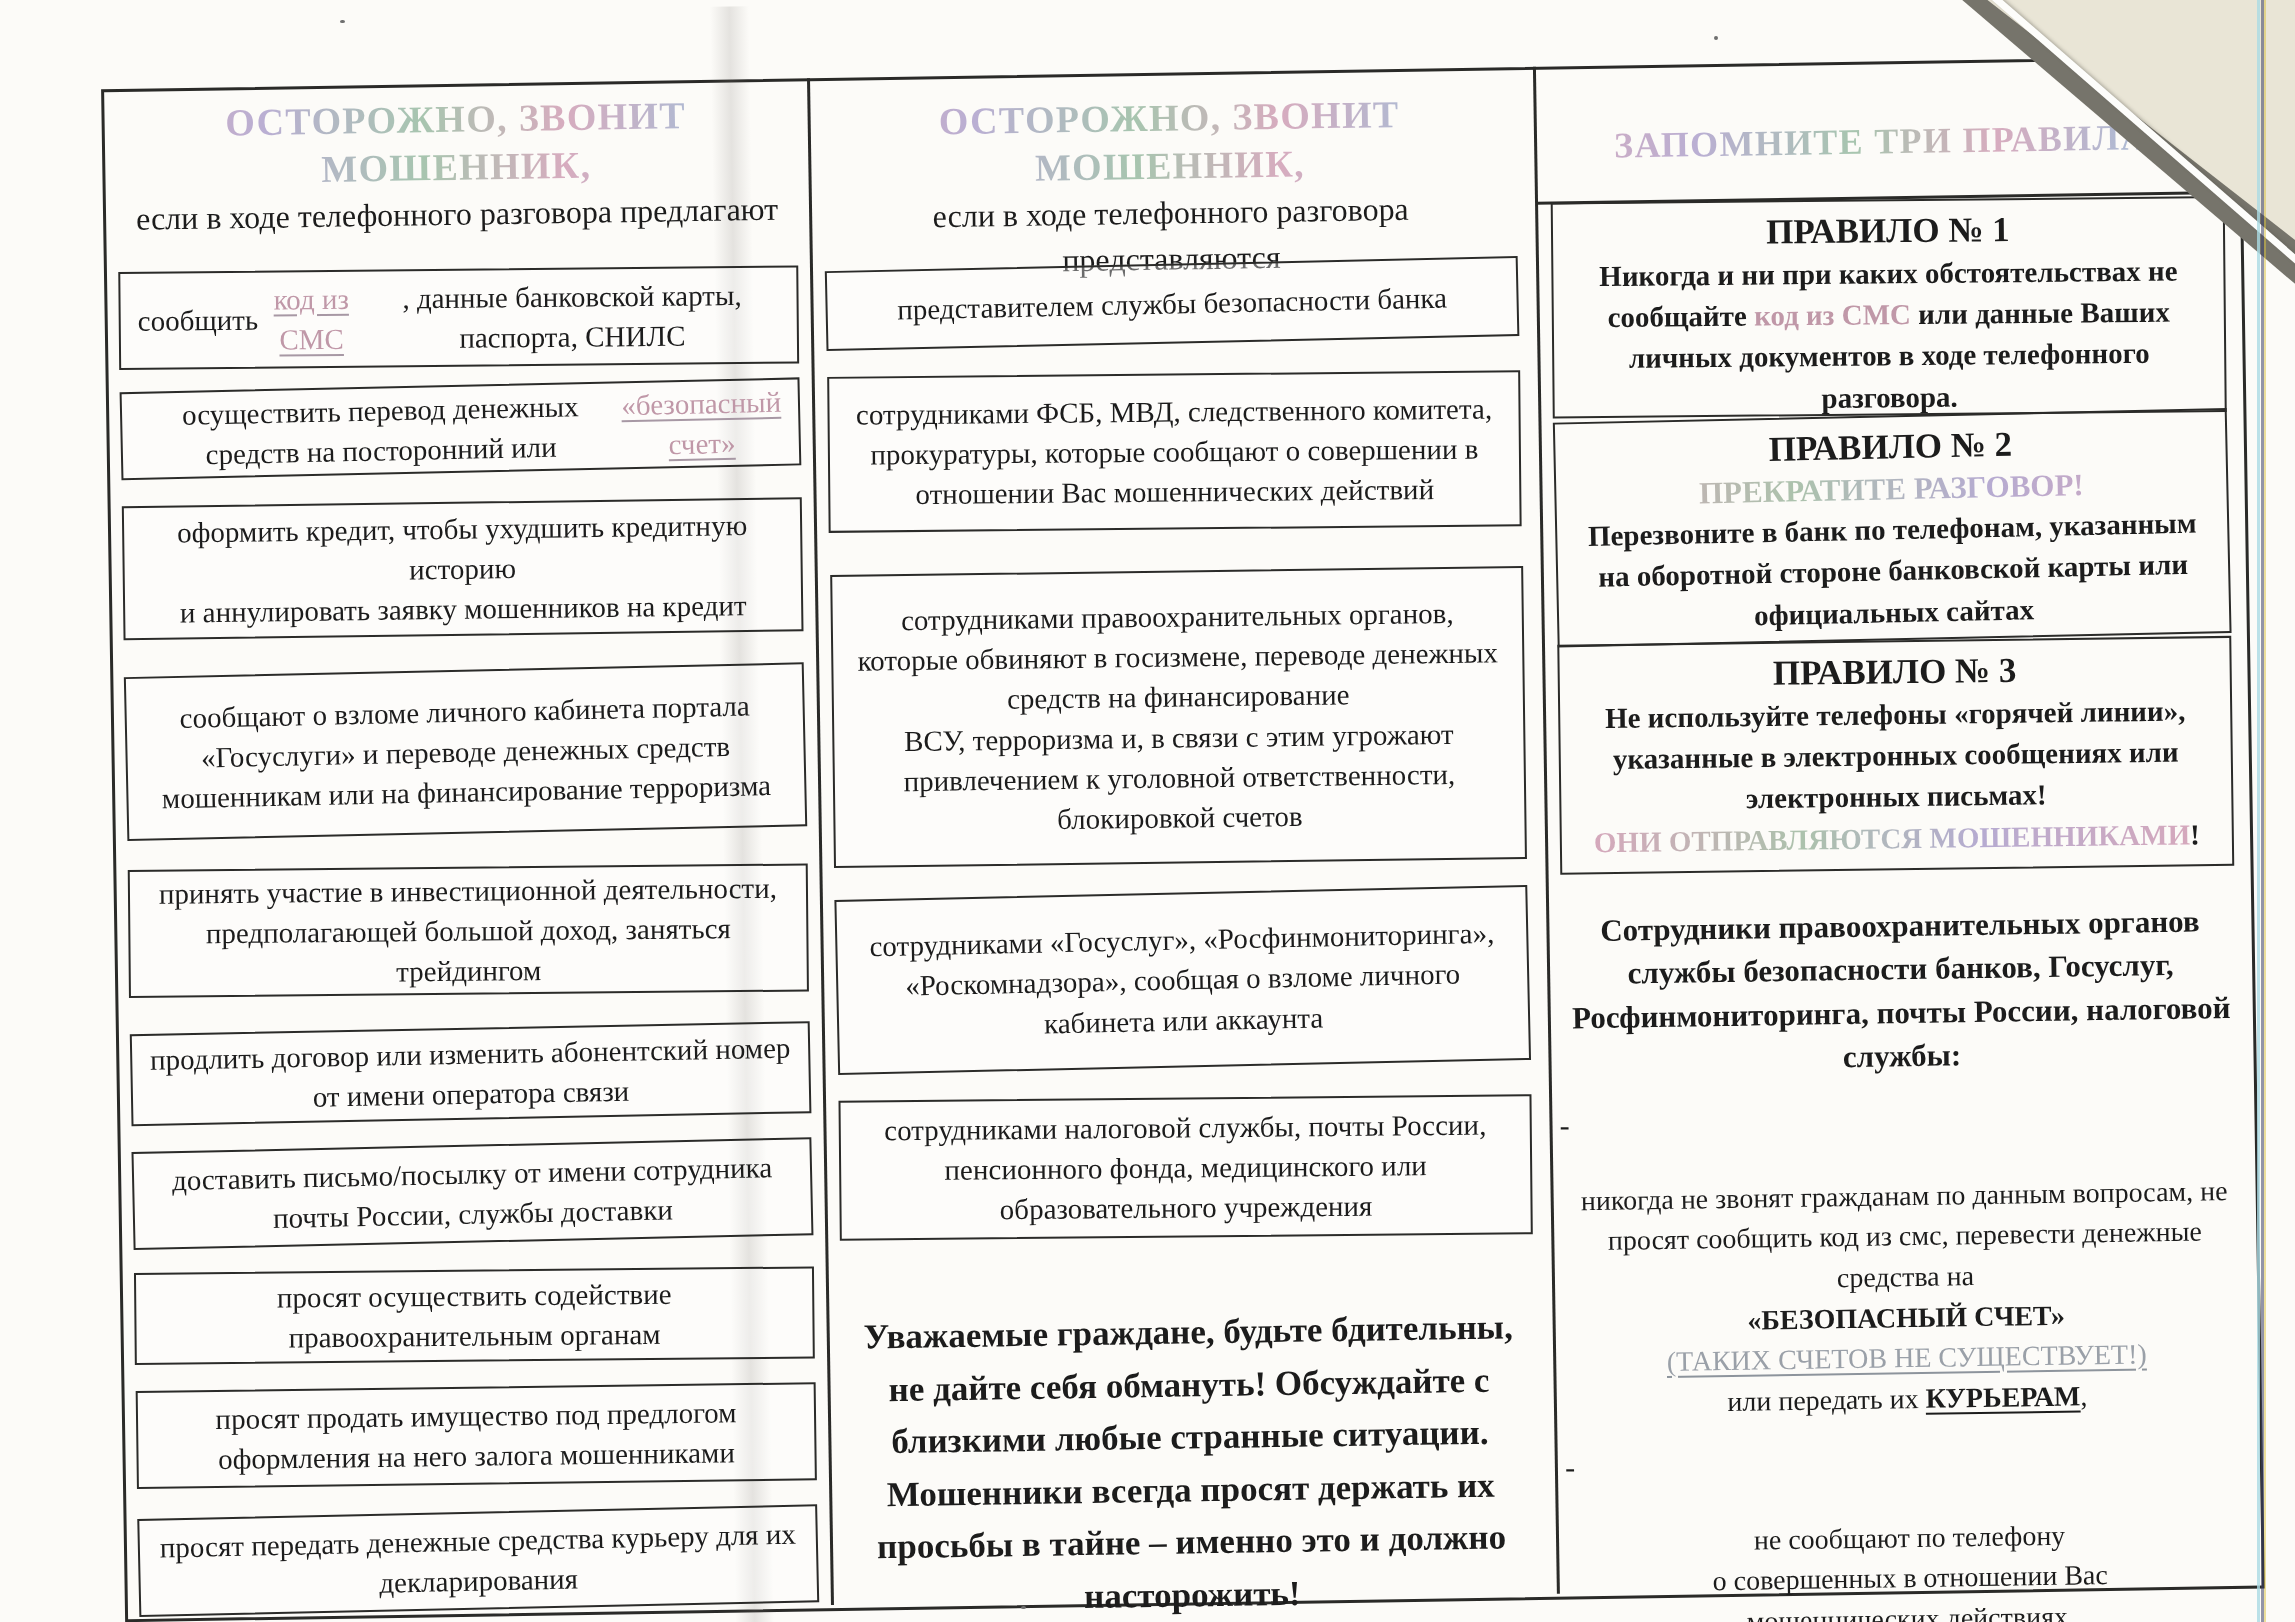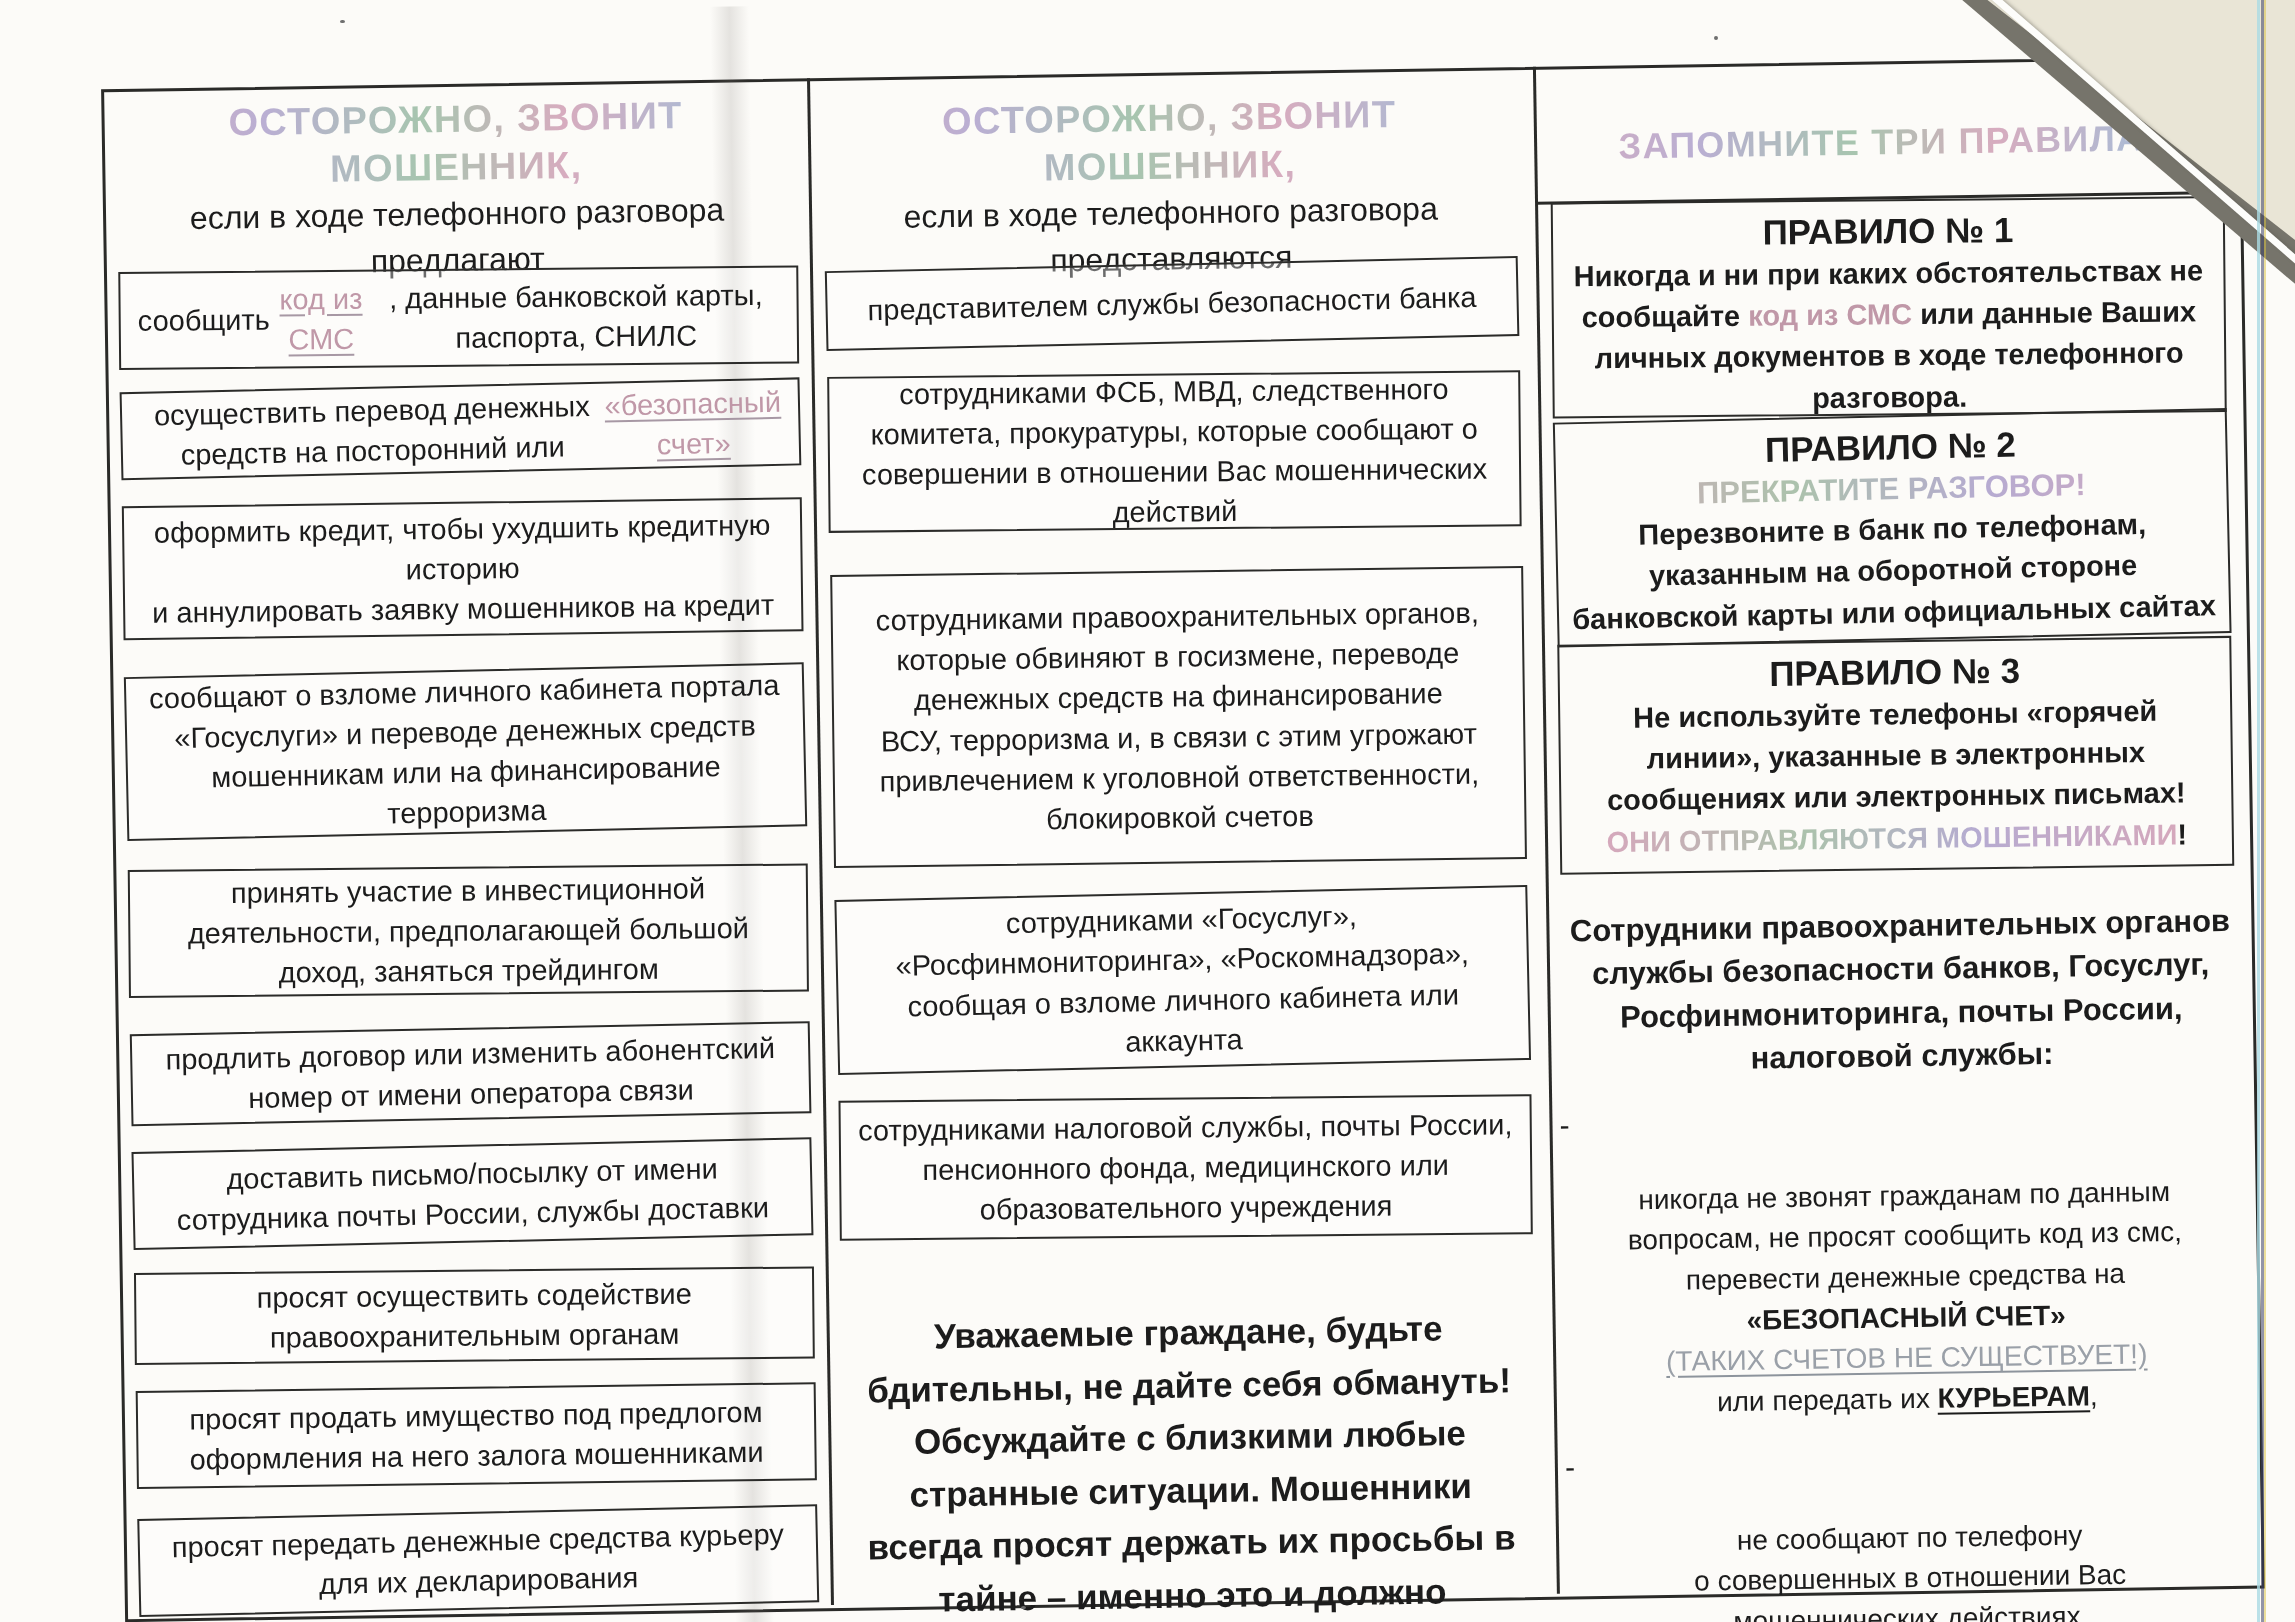--- a/index.html
+++ b/index.html
@@ -1,17 +1,17 @@
 <!DOCTYPE html>
 <html style="font-size:10.5px"><head>
 <meta charset="utf-8">
 <style>
   html,body{margin:0;padding:0;background:#ffffff;}
   #sheet{position:relative;width:2295px;height:1622px;background:#fcfbf8;overflow:hidden;
-         font-family:Liberation Sans, sans-serif;color:#1c1c1c;}
+         font-family:Liberation Serif, serif;color:#1c1c1c;}
   #tilt{position:absolute;left:0;top:0;width:100%;height:100%;transform:rotate(-0.9deg);transform-origin:50% 40%;}
 
   
   .page-frame{position:absolute;left:110px;top:73px;width:2134px;height:1527px;border:3.3px solid #2a2a28;}
   .vline{position:absolute;top:0;bottom:0;width:2.6px;background:#2a2a28;}
   .crease{position:absolute;top:0;bottom:0;width:39px;background:linear-gradient(90deg,rgba(0,0,0,0) 0%,rgba(120,115,110,.18) 50%,rgba(0,0,0,0) 100%);}
 
   .col{position:absolute;top:0;height:100%;}
 
   .title{position:absolute;text-align:center;width:100%;}

